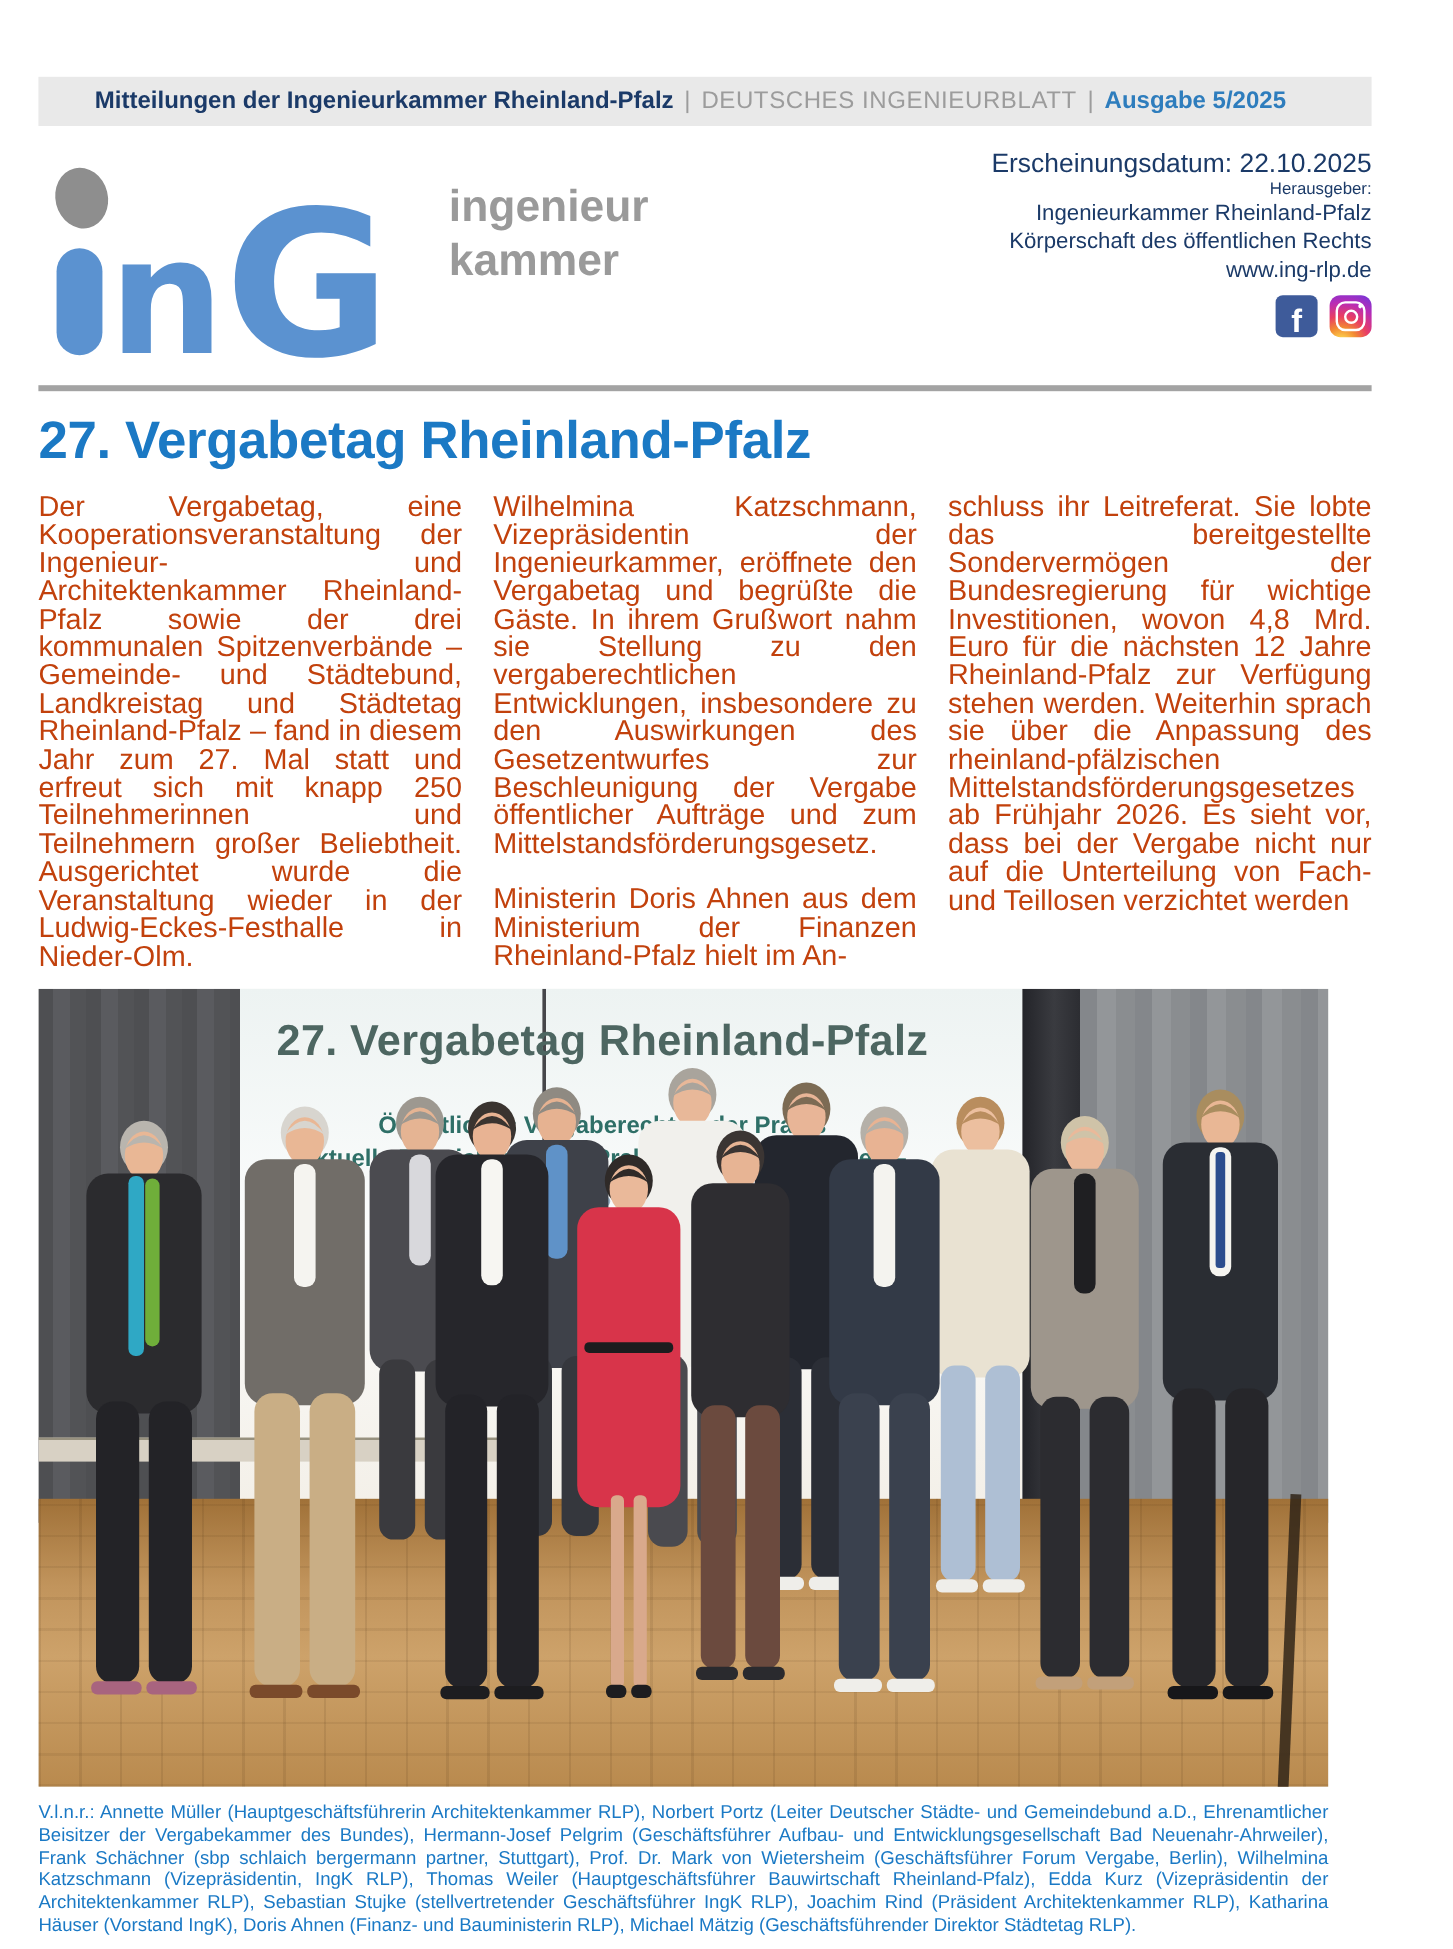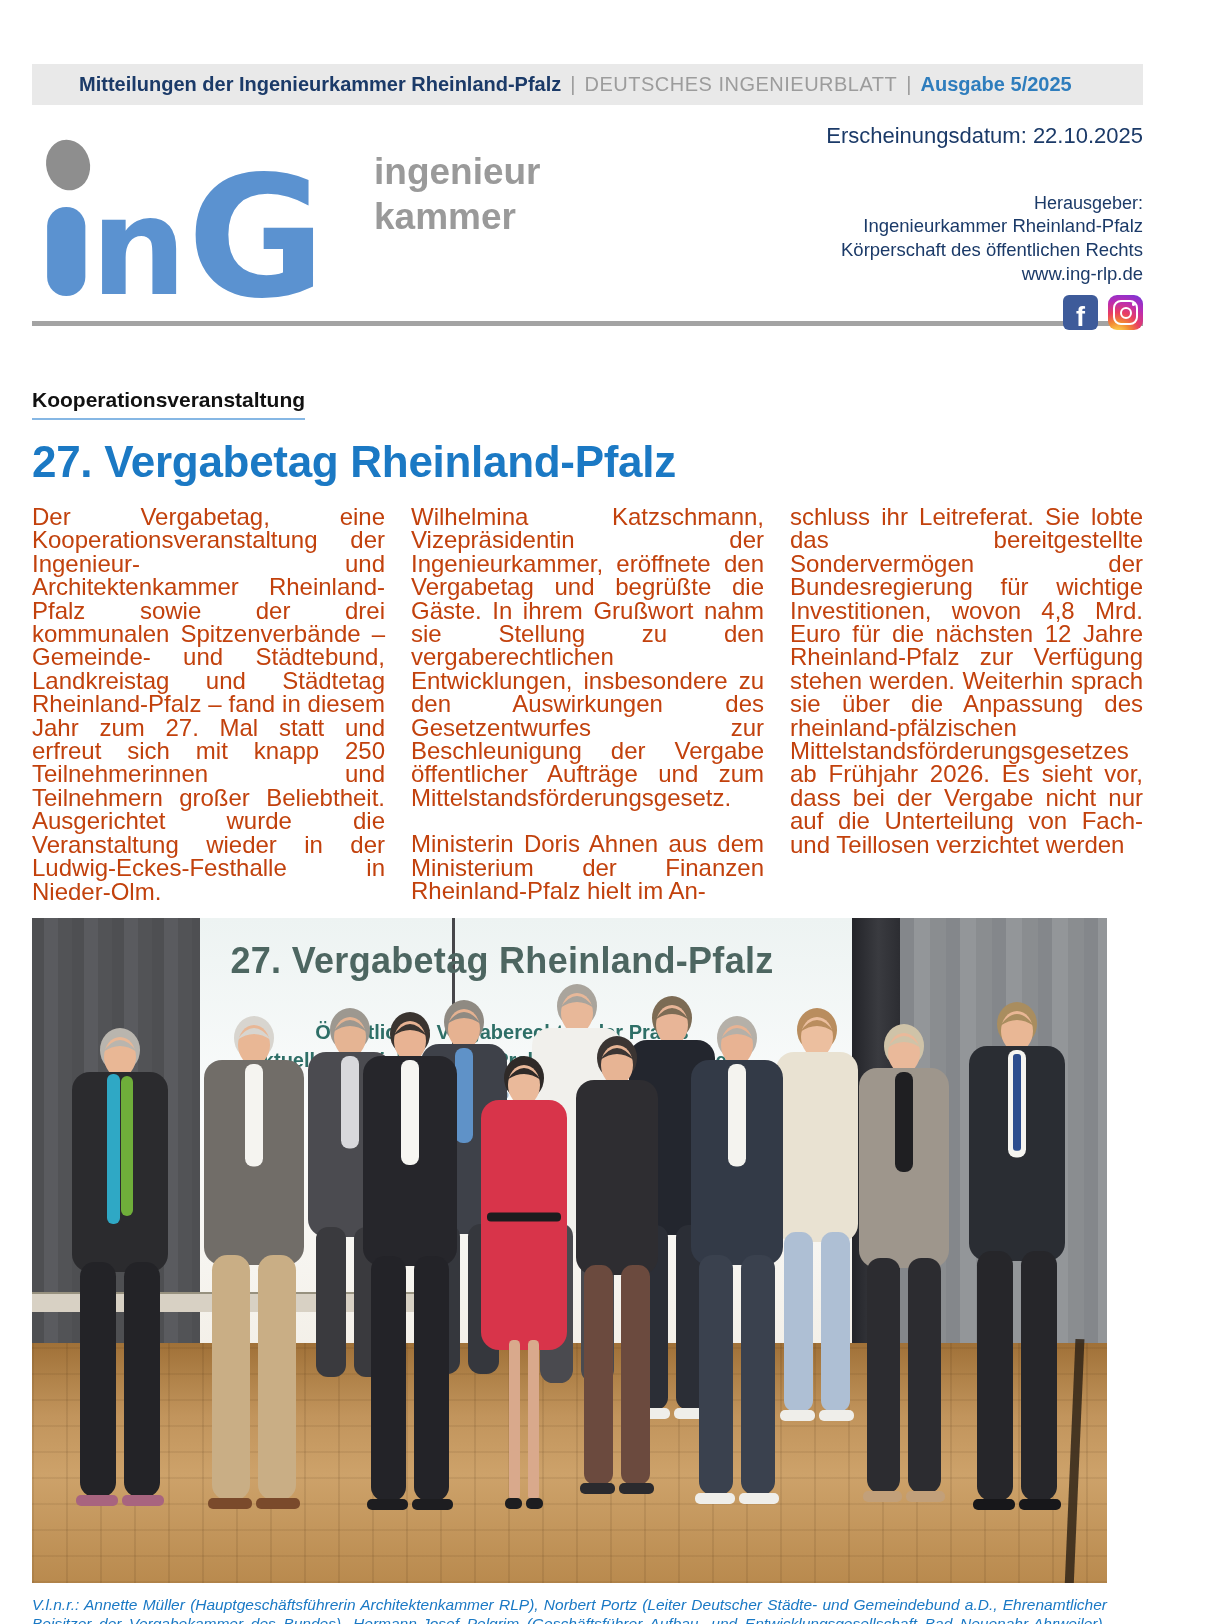--- a/index.html
+++ b/index.html
@@ -27,21 +27,21 @@
   .logo-mark { width:296px; height:182px; flex:0 0 auto; margin-top:4px; }
   .logo-words {
     margin-left:46px; margin-top:28px;
     font-size:37px; font-weight:bold; color:#9a9a9a; line-height:1.22;
   }
   .pub-col {
     margin-left:auto; text-align:right; color:#1b3a68;
     display:flex; flex-direction:column; align-items:flex-end;
   }
   .pub-date { font-size:22px; margin-top:2px; }
-  .pub-label { font-size:18px; margin-top:44px; }
+  .pub-label { font-size:14px; }
   .pub-line { font-size:18.5px; line-height:1.3; }
   .social-row { display:flex; gap:10px; margin-top:9px; }
   .icon-fb {
     width:35px; height:35px; border-radius:6px; background:#3e5b9a;
     color:#fff; font-weight:bold; font-size:27px;
     display:flex; align-items:flex-end; justify-content:center; line-height:0.95;
     overflow:hidden;
   }
   .icon-ig {
     width:35px; height:35px; border-radius:9px; position:relative;
@@ -111,21 +111,21 @@
   }
   .floor-line {
     position:absolute; right:28px; top:-4px; bottom:-6px; width:9px;
     background:#302418; transform:rotate(2.5deg); opacity:.85;
   }
   .people { position:absolute; inset:0; z-index:3; }
 
   
   .caption {
     margin-top:13px; width:1075px;
-    font-size:15.5px; line-height:18.8px; font-style:italic;
+    font-size:15.5px; line-height:18.8px; 
     color:#1a79c5; text-align:justify; hyphens:auto; -webkit-hyphens:auto;
   }
 </style>
 </head>
 <body>
 
 <div class="page">
 
   <div class="topbar">
     <span class="tb-part1">Mitteilungen der Ingenieurkammer Rheinland-Pfalz</span>
@@ -160,23 +160,20 @@
           <span class="ig-frame"></span>
           <span class="ig-lens"></span>
           <span class="ig-dot"></span>
         </div>
       </div>
     </div>
   </div>
 
   <div class="rule"></div>
 
-  <div class="kicker-wrap">
-    <span class="kicker">Kooperationsveranstaltung</span>
-  </div>
   <h1 class="headline">27. Vergabetag Rheinland-Pfalz</h1>
 
   <div class="cols">
     <div class="col">
       <p>Der Vergabetag, eine Kooperationsveranstaltung der Ingenieur- und Architektenkammer Rheinland-Pfalz sowie der drei kommunalen Spitzenverbände – Gemeinde- und Städtebund, Landkreistag und Städtetag Rheinland-Pfalz – fand in diesem Jahr zum 27. Mal statt und erfreut sich mit knapp 250 Teilnehmerinnen und Teilnehmern großer Beliebtheit. Ausgerichtet wurde die Veranstaltung wieder in der Ludwig-Eckes-Festhalle in Nieder-Olm.</p>
     </div>
     <div class="col">
       <p>Wilhelmina Katzschmann, Vizepräsidentin der Ingenieurkammer, eröffnete den Vergabetag und begrüßte die Gäste. In ihrem Grußwort nahm sie Stellung zu den vergaberechtlichen Entwicklungen, insbesondere zu den Auswirkungen des Gesetzentwurfes zur Beschleunigung der Vergabe öffentlicher Aufträge und zum Mittelstandsförderungsgesetz.</p>
       <p>Ministerin Doris Ahnen aus dem Ministerium der Finanzen Rheinland-Pfalz hielt im An-</p>
     </div>

